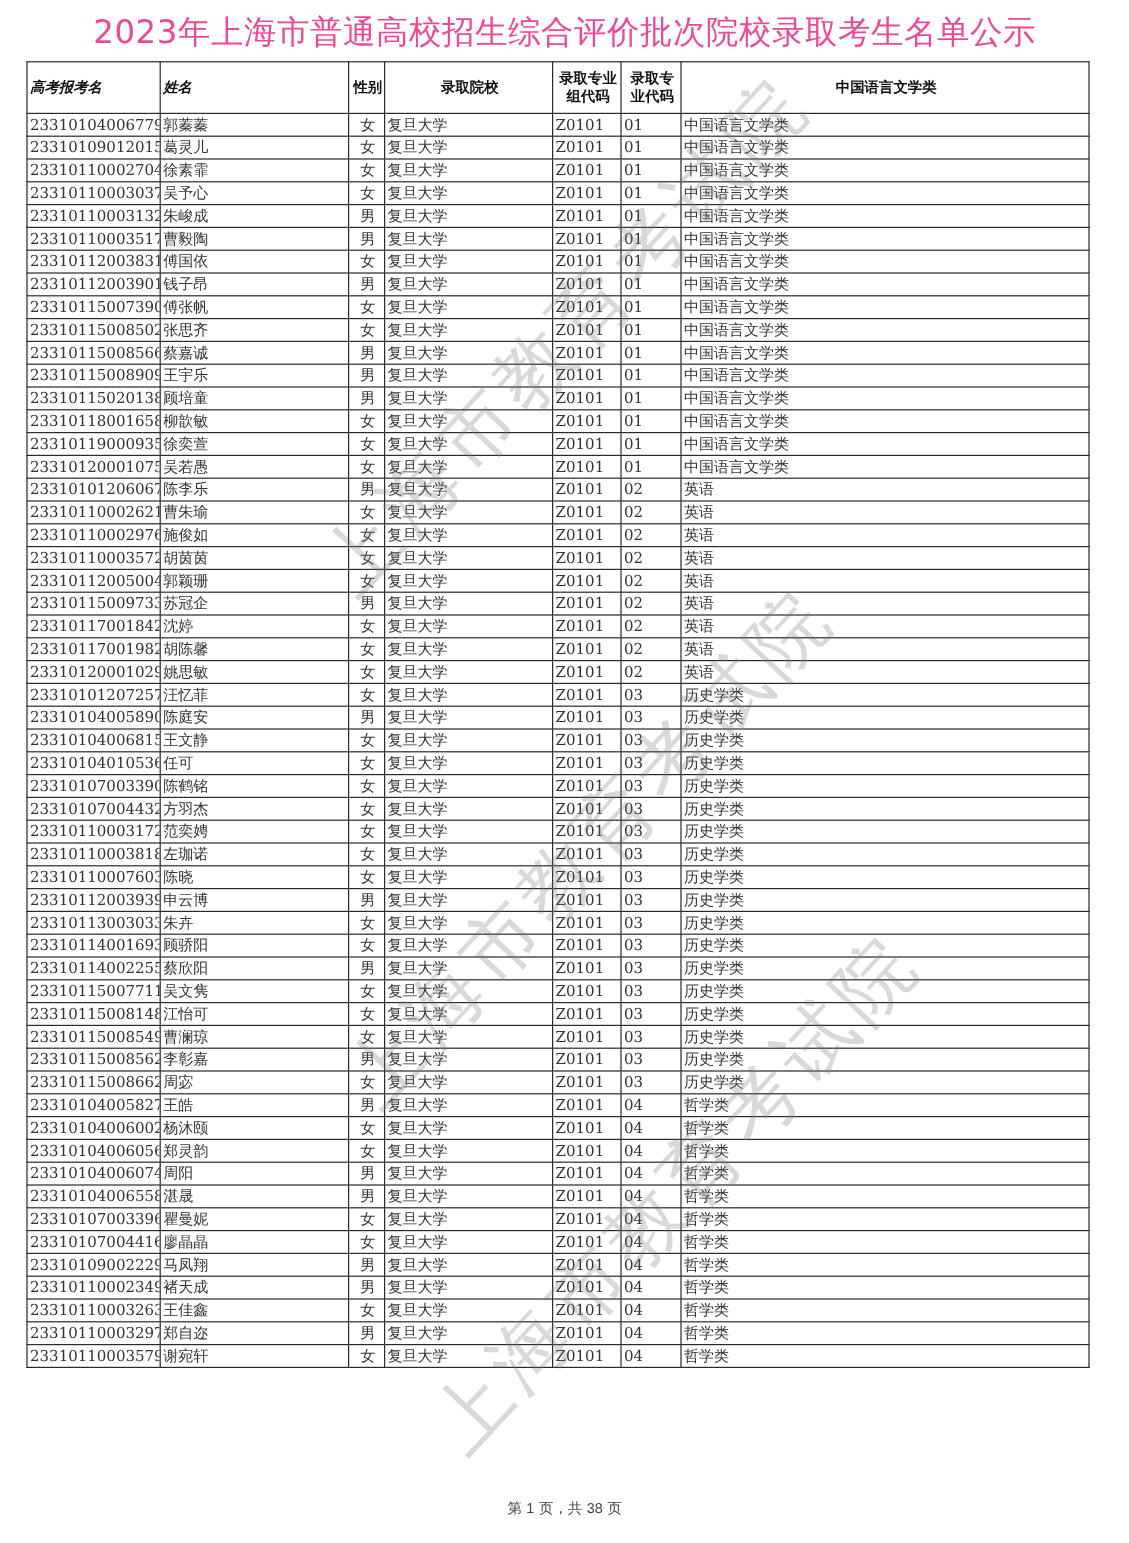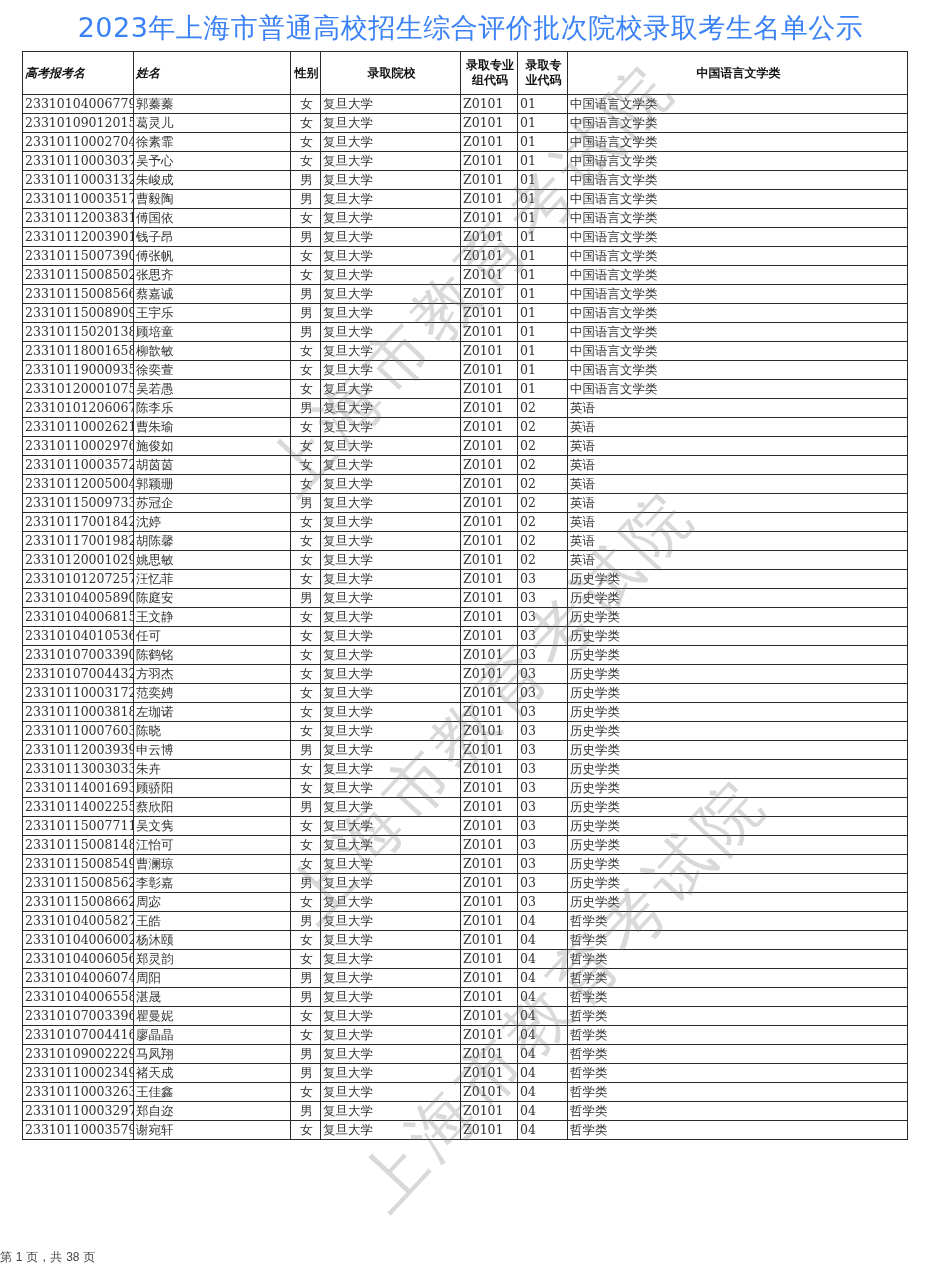--- a/index.html
+++ b/index.html
@@ -1,31 +1,31 @@
 <!DOCTYPE html>
 <html><head>
 <meta charset="utf-8">
 <style>
   html, body { margin: 0; padding: 0; background: #ffffff; }
   body { width: 941px; height: 1286px; position: relative; overflow: hidden;
          font-family: "DejaVu Serif", "Liberation Serif", serif; color: #222; }
   .title { position: absolute; left: 0; top: 10px; width: 941px; text-align: center;
            font-family: "DejaVu Sans", "Liberation Sans", sans-serif;
-           font-size: 27px; letter-spacing: 0.5px; color: #3b82f6; line-height: 36px; }
+           font-size: 27px; letter-spacing: 0.5px; color: #ec4899; line-height: 36px; }
   table.roster { position: absolute; left: 22px; top: 51px; width: 885px;
                  border-collapse: collapse; table-layout: fixed; }
   table.roster th, table.roster td { border: 1.4px solid #2a2a2a; padding: 0 0 0 2px;
                  overflow: hidden; white-space: nowrap; }
   table.roster th { height: 42px; font-family: "DejaVu Sans", "Liberation Sans", sans-serif;
                  font-weight: bold; font-size: 12px; color: #111; line-height: 15px; }
   table.roster th.left { text-align: left; font-style: italic; }
   table.roster th.center { text-align: center; }
   table.roster td { height: 18px; font-size: 12.5px; line-height: 18px; color: #333; }
   td.gender { text-align: center; padding: 0; }
-  .footer { position: absolute; left: 0; top: 1249px; width: 941px; text-align: left;
+  .footer { position: absolute; left: 0; top: 1249px; width: 941px; text-align: center;
             font-size: 12px; color: #444; font-family: "DejaVu Serif", "Liberation Serif", serif; }
   .footer b { font-family: "Liberation Sans", sans-serif; font-weight: normal; }
   .watermark { position: absolute; font-family: "DejaVu Sans", "Liberation Sans", sans-serif;
                font-size: 64px; color: rgba(120,120,120,0.28); white-space: nowrap;
                transform-origin: left top; pointer-events: none; letter-spacing: 6px; }
 </style>
 </head>
 <body>
 
 <div class="title">2023年上海市普通高校招生综合评价批次院校录取考生名单公示</div>

